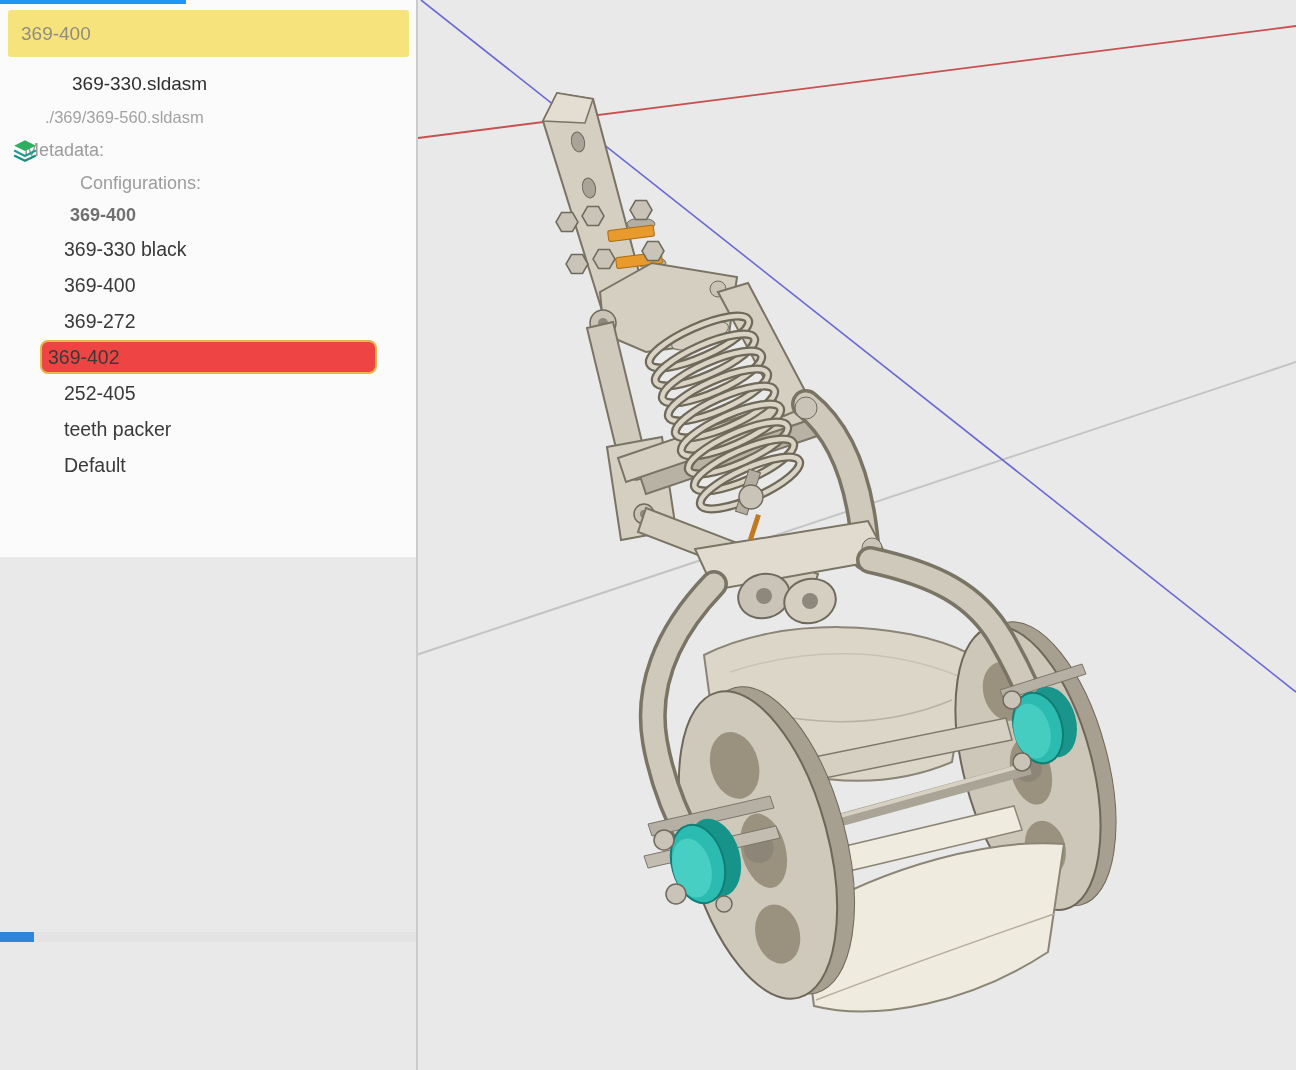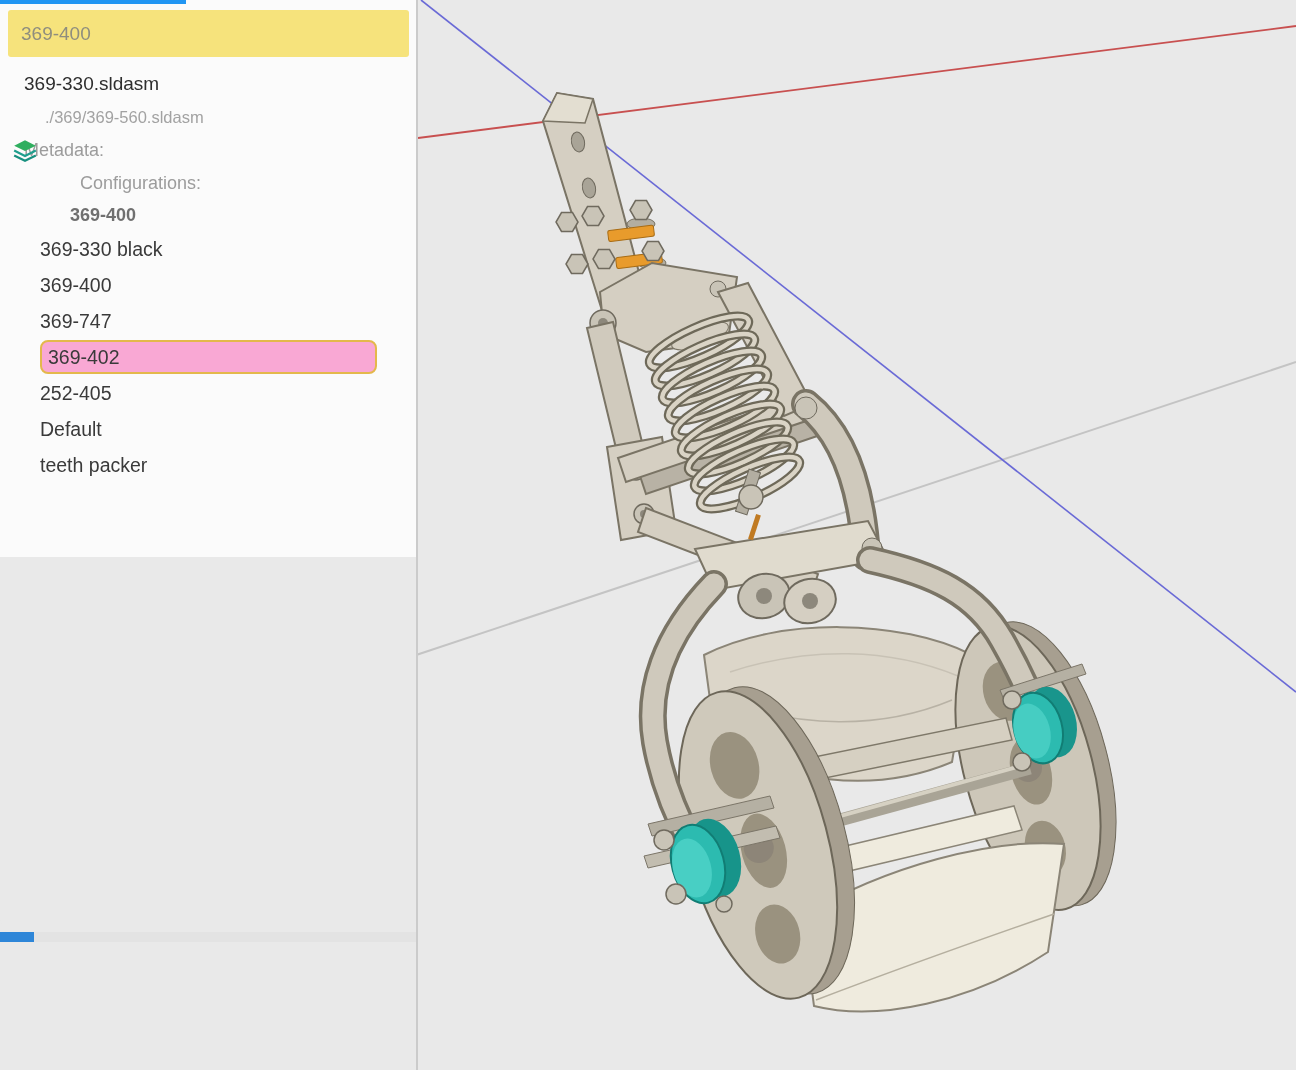--- a/index.html
+++ b/index.html
@@ -11,31 +11,31 @@
   .sidebar{position:absolute;top:0;left:0;width:416px;height:942px;background:#e9e9e9;border-radius:26px;}
   .panel-top{position:absolute;top:0;left:0;width:416px;height:557px;background:#fbfbfb;}
   .progress{position:absolute;top:0;left:0;width:186px;height:4px;background:#2196f3;z-index:6;}
   .search{
     position:absolute;top:10px;left:8px;width:401px;height:47px;box-sizing:border-box;
     background:#f6e37c;border:none;border-radius:3px;outline:none;
     font-family:"Liberation Sans",sans-serif;font-size:19px;color:#8f8e7e;padding:0 0 0 13px;
   }
   .list{position:absolute;top:57px;left:0;right:0;padding-top:10px;}
   .row{display:flex;align-items:center;white-space:nowrap;}
-  .r-name{height:34px;padding-left:24px;font-size:19px;color:#2e2e2e;}
+  .r-name{height:34px;padding-left:72px;font-size:19px;color:#2e2e2e;}
   .r-path{height:33px;padding-left:45px;font-size:16.5px;color:#a2a2a2;}
   .r-meta{height:33px;padding-left:24px;font-size:18px;color:#9c9c9c;position:relative;}
   .r-meta .micon{position:absolute;left:12px;top:3px;width:26px;height:26px;}
   .r-conf{height:32px;padding-left:80px;font-size:18px;color:#9c9c9c;}
   .r-active{height:32px;padding-left:70px;font-size:18px;font-weight:bold;color:#707070;}
-  .r-cfg{height:36px;padding-left:40px;font-size:19.5px;color:#3a3a3a;cursor:pointer;}
+  .r-cfg{height:36px;padding-left:64px;font-size:19.5px;color:#3a3a3a;cursor:pointer;}
   .r-cfg.sel{padding-left:40px;}
   .selbox{
     display:flex;align-items:center;height:34px;width:337px;box-sizing:border-box;
-    border:2px solid #e4b84b;border-radius:8px;padding-left:6px;background:#f9a8d4;
+    border:2px solid #e4b84b;border-radius:8px;padding-left:6px;background:#ef4444;
   }
   .hscroll{position:absolute;bottom:0;left:0;width:416px;height:10px;background:#e3e3e3;z-index:6;}
   .hthumb{width:34px;height:10px;background:#2e86d8;}
   .divider{position:absolute;top:0;left:416px;width:2px;height:1070px;background:#cbcbcb;z-index:5;}
   
   .viewport{position:absolute;top:0;left:418px;width:878px;height:1070px;background:#e9e9e9;cursor:grab;}
   .viewport svg{display:block;}
 </style>
 </head>
 <body>
@@ -55,27 +55,27 @@
             <path d="M2 17l10 5 10-5" stroke="#17907f" stroke-width="2" fill="none"></path>
           </svg>
         </span>
         <span>Metadata:</span>
       </div>
       <div class="row r-conf">Configurations:</div>
       <div class="row r-active">369-400</div>
 
       <div class="row r-cfg">369-330 black</div>
       <div class="row r-cfg">369-400</div>
-      <div class="row r-cfg">369-747</div>
+      <div class="row r-cfg">369-272</div>
       <div class="row r-cfg sel">
         <span class="selbox">369-402</span>
       </div>
       <div class="row r-cfg">252-405</div>
+      <div class="row r-cfg">teeth packer</div>
       <div class="row r-cfg">Default</div>
-      <div class="row r-cfg">teeth packer</div>
     </div>
   </div>
   <div class="hscroll">
     <div class="hthumb"></div>
   </div>
 </div>
 
 <div class="divider"></div>
 
 <div class="viewport">

